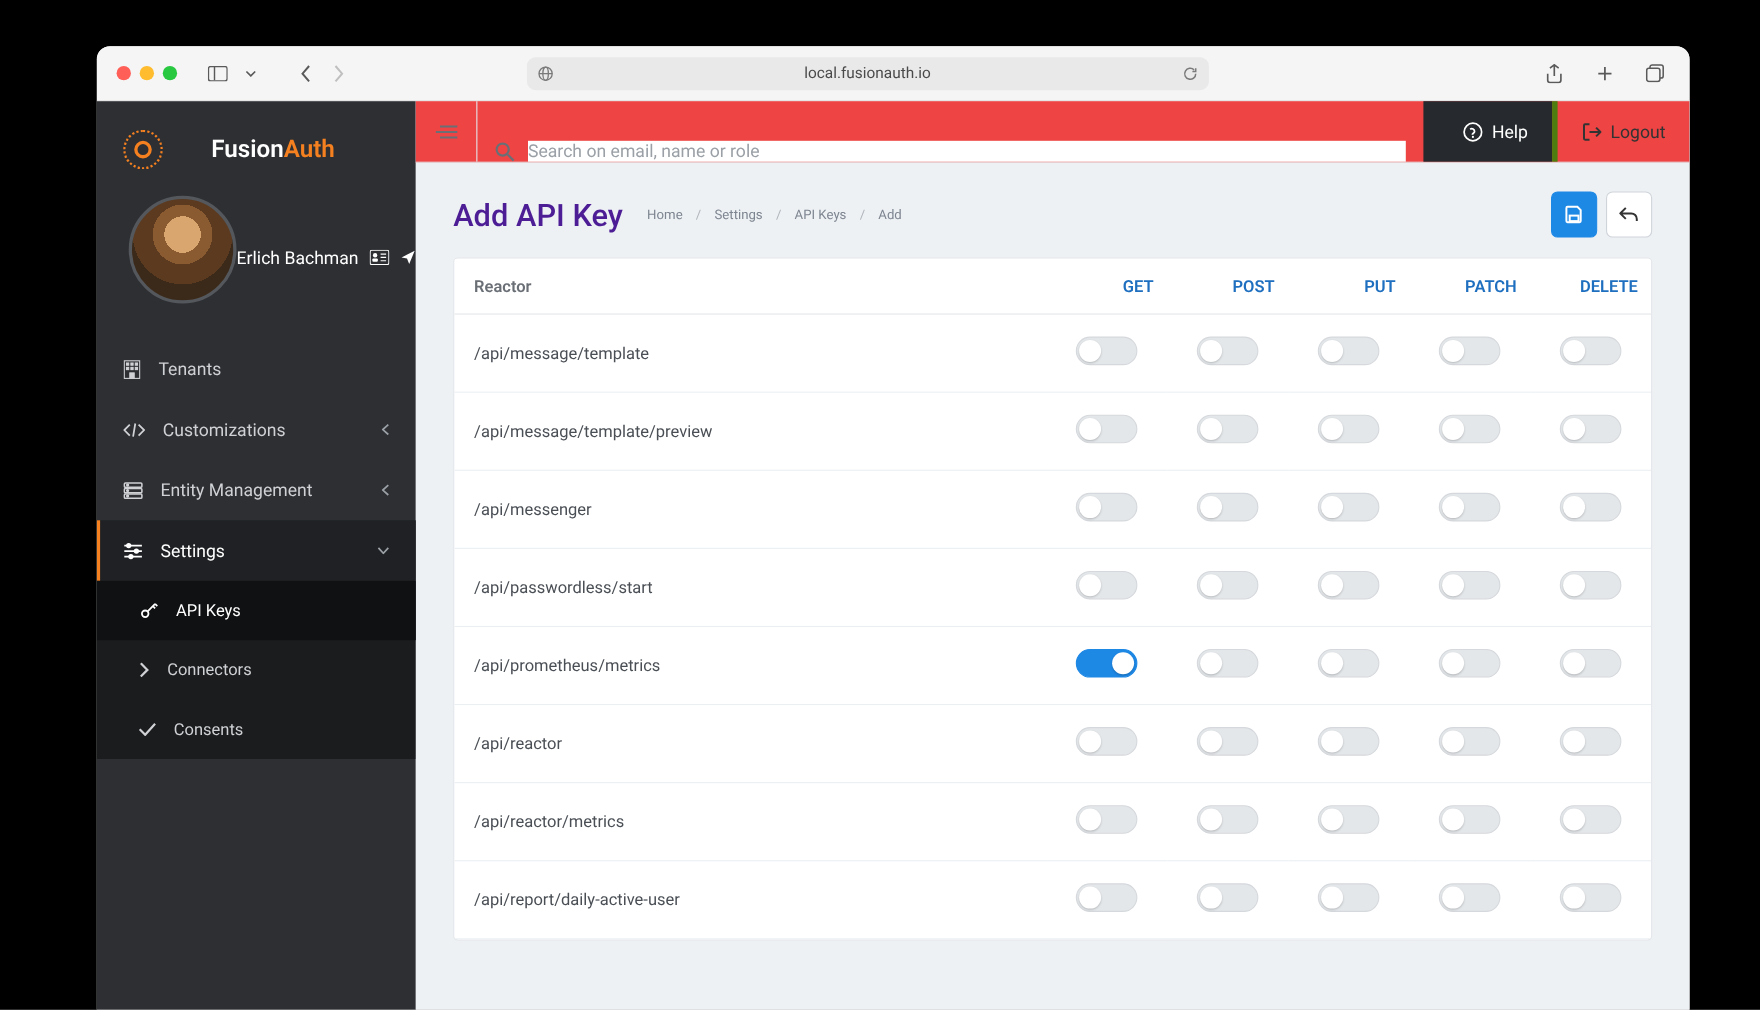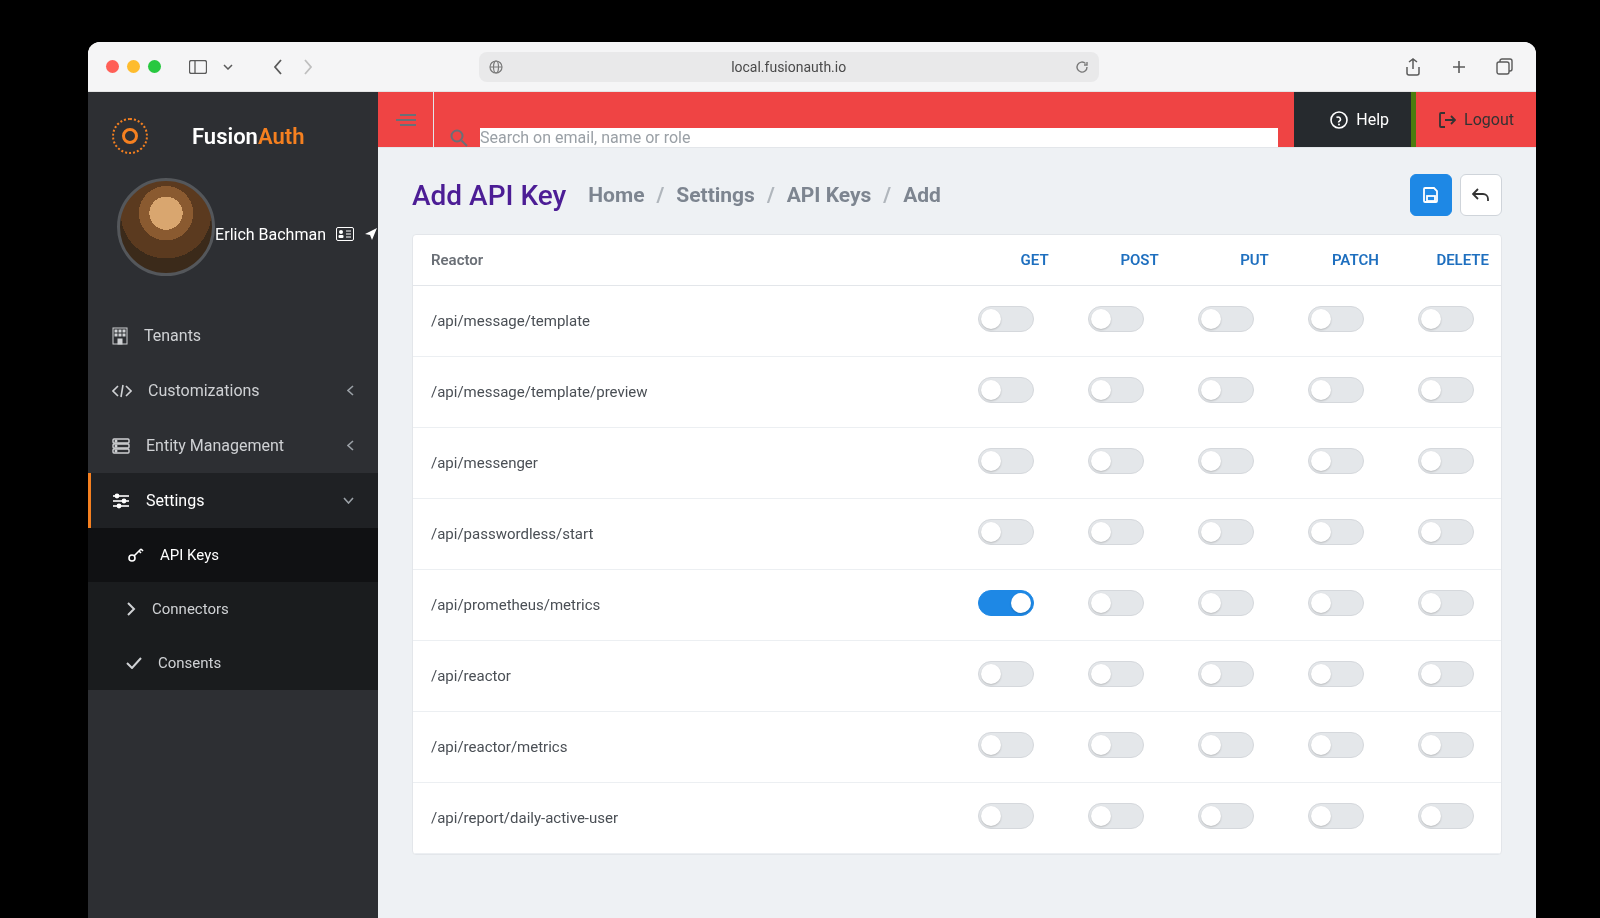--- a/index.html
+++ b/index.html
@@ -39,21 +39,21 @@
   .topbar{height:56px;background:#ef4444;display:flex;align-items:flex-end;border-bottom:1px solid #e3e6ea;}
   .topbar .ham{width:56px;display:flex;align-items:center;justify-content:center;color:#6a6f76;border-right:1px solid #e3e6ea;height:100%;}
   .search-wrap{display:flex;align-items:center;flex:1;padding:0 16px;gap:12px;color:#6a6f76;}
   .search-wrap input{border:none;outline:none;font-size:16px;flex:1;color:#333;}
   .search-wrap input::placeholder{color:#9aa0a6;}
   .top-actions{display:flex;height:100%;}
   .ta-btn{display:flex;align-items:center;gap:8px;padding:0 22px;font-size:16px;border-left:5px solid #4d7c0f;color:#333;cursor:pointer;}
   .ta-btn.help{background:#262a2e;color:#fff;border-left:none;padding-left:36px;}
   .page-head{display:flex;align-items:center;gap:22px;padding:26px 34px 18px;}
   .page-title{font-size:28px;font-weight:500;color:#4c1d95;}
-  .crumbs{display:flex;gap:12px;color:#7d8590;font-size:21px;font-weight:bold;}
+  .crumbs{display:flex;gap:12px;color:#7d8590;font-size:12px;}
   .crumbs .sep{color:#b0b6bc;}
   .head-actions{margin-left:auto;display:flex;gap:8px;}
   .icon-btn{width:42px;height:42px;border-radius:6px;border:1px solid #cfd4da;background:#fff;display:flex;align-items:center;justify-content:center;color:#333;cursor:pointer;}
   .icon-btn.primary{background:#1e88e5;border-color:#1e88e5;color:#fff;}
   .panel{background:#fff;margin:0 34px 0;border:1px solid #e3e6ea;border-radius:4px;overflow:hidden;}
   table{width:100%;border-collapse:collapse;}
   thead th{text-align:left;font-size:15px;padding:16px 12px;color:#6a6f76;border-bottom:1px solid #e3e6ea;font-weight:600;}
   thead th.method{color:#1e6fbf;text-align:right;width:86px;}
   thead th.first{width:420px;padding-left:18px;}
   tbody td{padding:20px 12px;border-bottom:1px solid #eceff2;font-size:15px;color:#4a4f55;}

